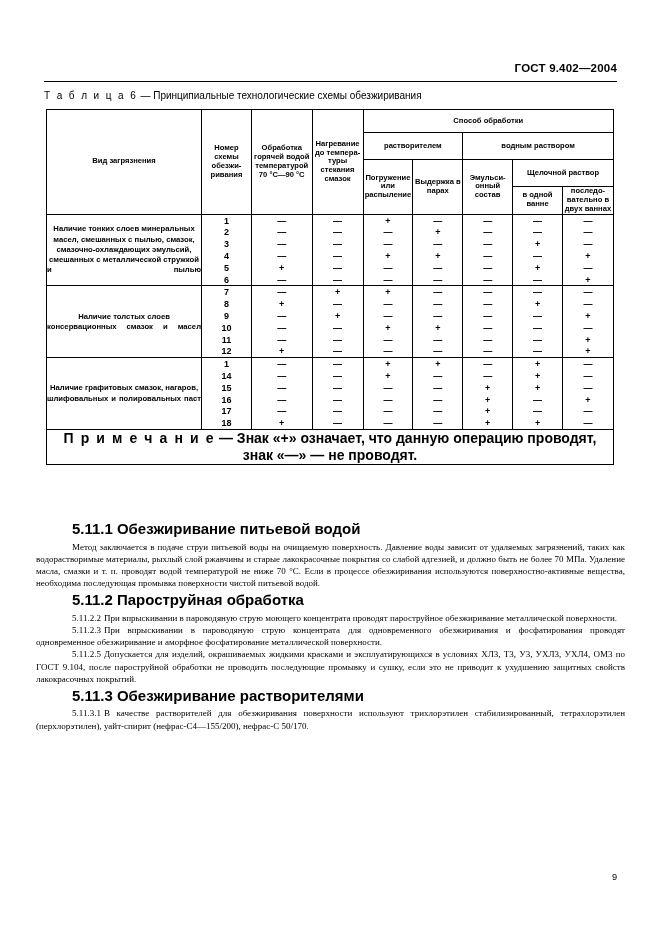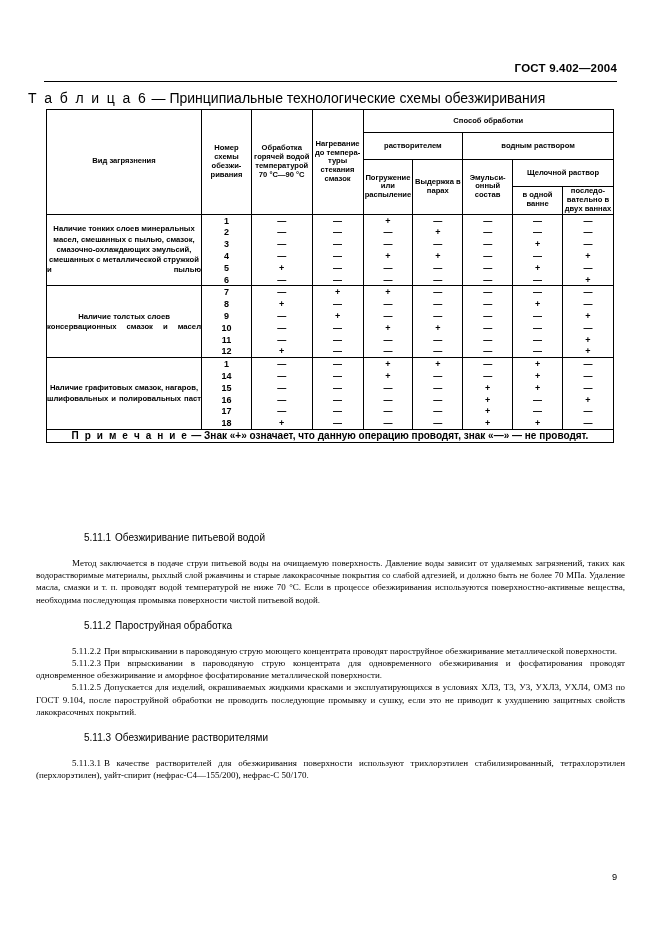--- a/index.html
+++ b/index.html
@@ -31,22 +31,22 @@
     top: 81px;
     left: 44px;
     right: 44px;
     border-top: 1.1px solid #000;
   }
 
   
   .table-caption {
     position: absolute;
     top: 90px;
-    left: 28px;
-    font-size: 14px;
+    left: 44px;
+    font-size: 10px;
     white-space: nowrap;
   }
   .table-caption .spaced {
     letter-spacing: 1.9px;
   }
 
   
   .tbl-wrap {
     position: absolute;
     top: 109px;
@@ -113,44 +113,44 @@
     font-size: 8.2px;
     line-height: 1.47;
   }
   td.stack div { height: 11.8px; }
   .mark-minus { font-size: 9px; }
   .mark-plus  { font-size: 9px; }
 
   td.note {
     text-align: left;
     padding: 6px 8px 6px 14px;
-    font-size: 10px;
+    font-size: 14px;
     line-height: 1.2;
   }
   td.note .spaced { letter-spacing: 1.6px; }
 
   
   .body-text {
     position: absolute;
     top: 518px;
     left: 36px;
     width: 589px;
     font-size: 9.0px;
     line-height: 1.355;
     text-align: justify;
   }
   .body-text p {
     margin: 0;
     text-indent: 36px;
     font-family: Liberation Serif, serif;
   }
   .body-text h4 {
-    margin: 12px;
-    font-size: 10px;
-    font-weight: normal;
+    margin: 0;
+    font-size: 15px;
+    font-weight: bold;
     text-indent: 36px;
     line-height: 1.5;
     text-align: left;
   }
   .body-text h4 .num { margin-right: 4px; }
   .body-text p .num { margin-right: 3px; }
 
   .page-number {
     position: absolute;
     top: 872px;

